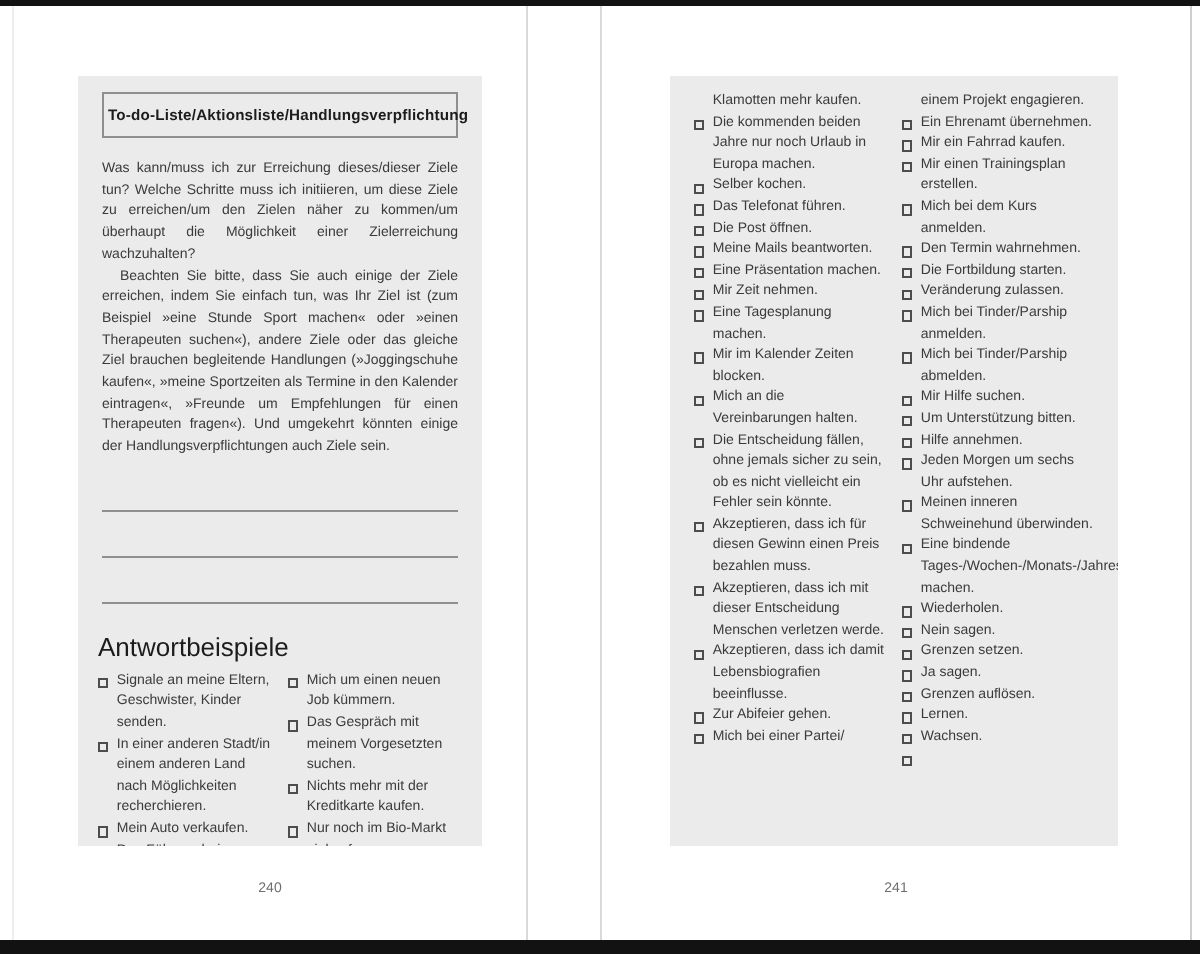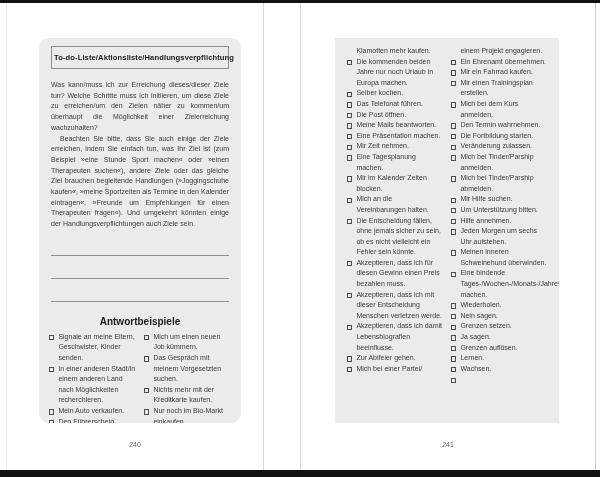--- a/index.html
+++ b/index.html
@@ -11,40 +11,40 @@
   .bar.top { top:0; height:3px; }
   .bar.bottom { bottom:0; height:7px; }
 
   .page { position:absolute; top:3px; height:467px; background:#ffffff; }
   .page.left  { left:6px;  width:256px; border-right:1px solid #d9d9d9; border-left:1px solid #eeeeee; }
   .page.right { left:300px; width:294px; border-left:1px solid #d9d9d9; border-right:1px solid #cfcfcf; }
 
   .content-box {
     position:absolute; top:35px; background:#ebebeb; box-sizing:border-box; overflow:hidden;
   }
-  .page.left  .content-box { left:32px; width:202px; height:385px; padding:6px 10px;border-radius:10px; }
+  .page.left  .content-box { left:32px; width:202px; height:385px; padding:6px 10px; }
   .page.right .content-box { left:34px; width:224px; height:385px; padding:8px 12px; }
 
   .title-box {
     border:1px solid #8f8f8f; margin:2px 2px 0 2px; padding:6px 2px;
     text-align:center; font-weight:bold; font-size:7.6px; color:#1c1c1c;
     white-space:nowrap; letter-spacing:0.1px;
   }
   .intro {
     font-size:7px; line-height:10.7px; color:#3a3a3a; text-align:justify;
     margin:0 2px;
   }
   .intro.first { margin-top:11px; }
   .intro.second { text-indent:9px; }
 
   .wline { height:1px; background:#8f8f8f; margin:22px 2px 0 2px; }
   .wline.first { margin-top:25px; }
 
   .answers-heading {
-    text-align:center; font-weight:bold; font-size:10px; color:#1c1c1c;
+    text-align:left; font-weight:normal; font-size:13px; color:#1c1c1c;
     margin-top:14px;
   }
 
   .cols { display:flex; gap:8px; margin-top:5px; }
   .page.right .cols { margin-top:0; }
   .col { flex:1; min-width:0; }
   .col ul { list-style:none; margin:0; padding:0; }
   .col li {
     display:flex; align-items:flex-start; font-size:7px; line-height:10.6px;
     color:#3a3a3a; min-height:10.6px;

